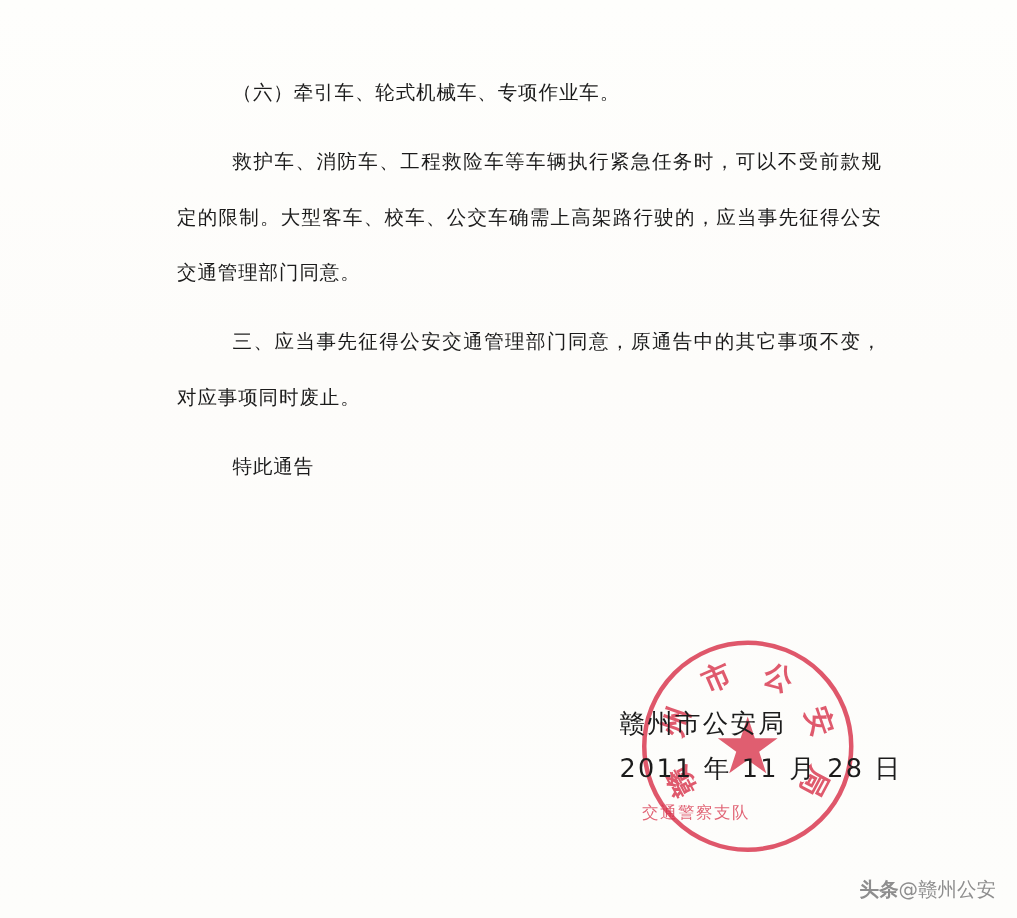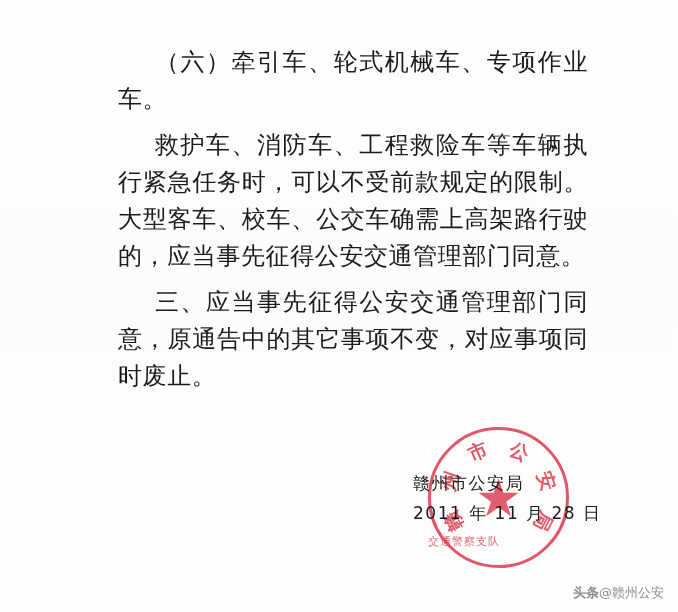--- a/index.html
+++ b/index.html
@@ -27,21 +27,21 @@
       linear-gradient(180deg, #fefefc 0%, #fdfcfa 40%, #fdfdfb 100%);
   }
   #doc-body {
     position: absolute;
     left: 118px;
     top: 44px;
     width: 470px;
   }
   .para {
     font-family: "DejaVu Sans", "Liberation Sans", sans-serif;
-    font-size: 24px;
+    font-size: 13px;
     line-height: 37px;
     color: #1b1b1b;
     letter-spacing: 0.6px;
     text-align: justify;
     text-justify: inter-character;
     margin: 0 0 9px 0;
     text-indent: 37px;
   }
   .para.last-line {
     margin-bottom: 0;
@@ -160,20 +160,21 @@
 </head>
 <body>
 
 <div id="page">
   <div id="paper-tint"></div>
 
   <div id="doc-body">
     <p class="para">（六）牵引车、轮式机械车、专项作业车。</p>
     <p class="para">救护车、消防车、工程救险车等车辆执行紧急任务时，可以不受前款规定的限制。大型客车、校车、公交车确需上高架路行驶的，应当事先征得公安交通管理部门同意。</p>
     <p class="para">三、应当事先征得公安交通管理部门同意，原通告中的其它事项不变，对应事项同时废止。</p>
+    <p class="para last-line">特此通告</p>
   </div>
 
   <div id="seal">
     <div id="seal-ring"></div>
     <div class="seal-arc-text" id="seal-arc">
         <span>
           <i style="left: -44.1474px; top: 23.4736px; transform: translate(-50%, -50%) rotate(-118deg);">赣</i>
         </span>
         <span>
           <i style="left: -47.2188px; top: -16.4433px; transform: translate(-50%, -50%) rotate(-70.8deg);">州</i>

